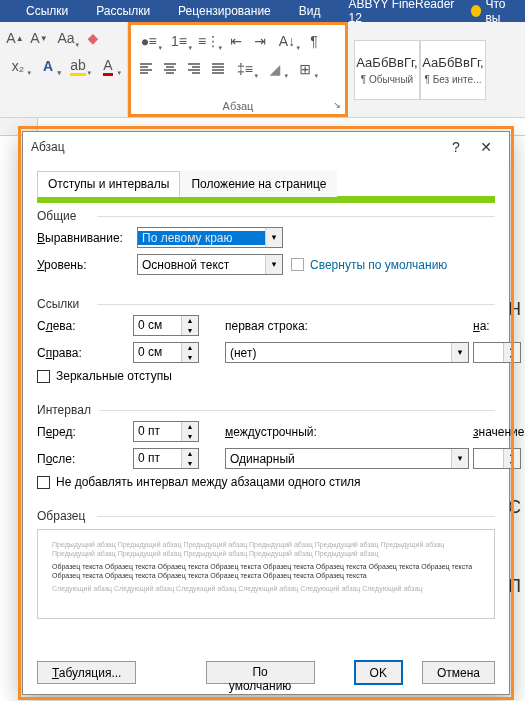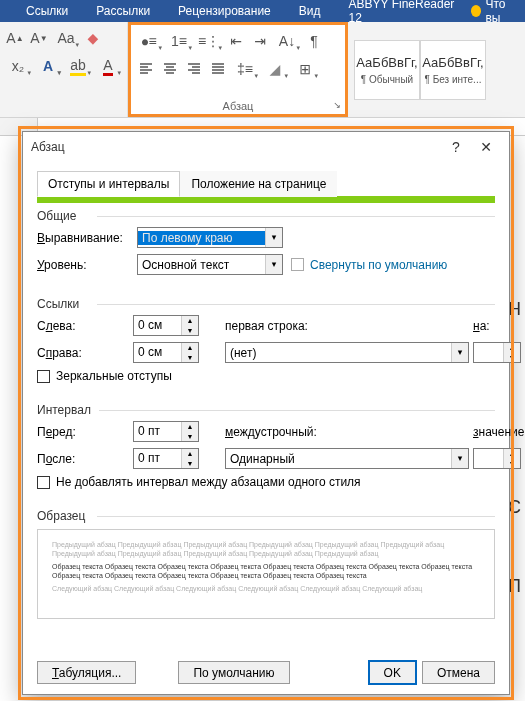--- a/index.html
+++ b/index.html
@@ -63,21 +63,21 @@
   .spinner-text { flex: 1; padding: 0 4px; font-size: 12px; line-height: 19px; }
   .spinner-btns { width: 17px; display: flex; flex-direction: column; border-left: 1px solid #ccc; }
   .spinner-btn { flex: 1; background: #f0f0f0; text-align: center; font-size: 7px; line-height: 9px; cursor: pointer; }
   
   .chk { display: flex; align-items: center; gap: 6px; font-size: 12px; }
   .chk-box { width: 13px; height: 13px; border: 1px solid #333; background: #fff; cursor: pointer; }
   
   .preview-box { border: 1px solid #ccc; height: 90px; padding: 10px 14px; font-size: 7px; color: #b0b0b0; line-height: 1.3; overflow: hidden; margin-top: 6px; }
   .preview-box .dark { color: #333; }
   
-  .dlg-buttons { position: absolute; bottom: 10px; left: 14px; right: 14px; display: flex; gap: 6px; align-items: center; }
+  .dlg-buttons { position: absolute; bottom: 10px; left: 14px; right: 14px; display: flex; gap: 20px; align-items: center; }
   .dlg-buttons .spacer { flex: 1; }
   .btn { padding: 3px 14px; border: 1px solid #999; background: #f0f0f0; font-size: 12px; cursor: pointer; height: 23px; }
   .btn.default { border: 1px solid #0067c0; outline: 1px solid #0067c0; }
   .doc-text { position: absolute; right: 4px; top: 290px; font-size: 18px; color: #333; line-height: 2.2; }
 </style>
 </head>
 <body>
 
 <div class="ribbon-tabs">
   <div class="ribbon-tab">Ссылки</div>

